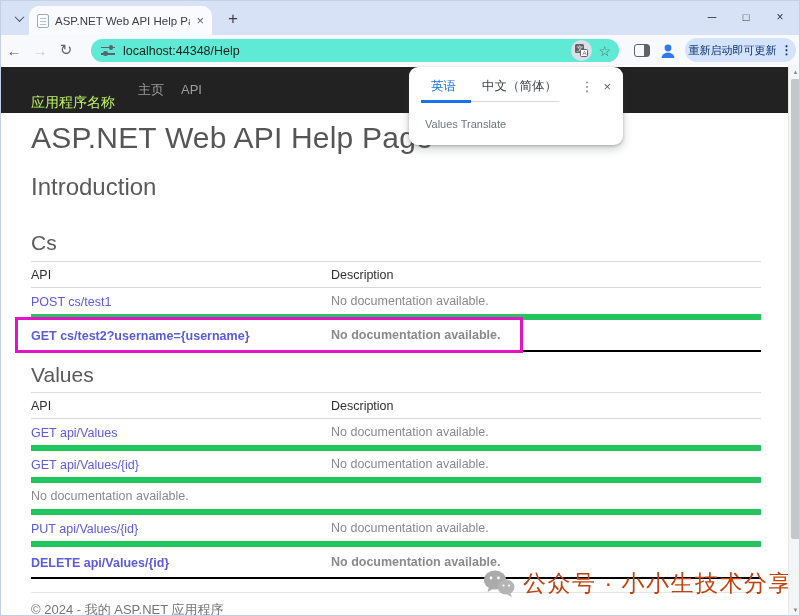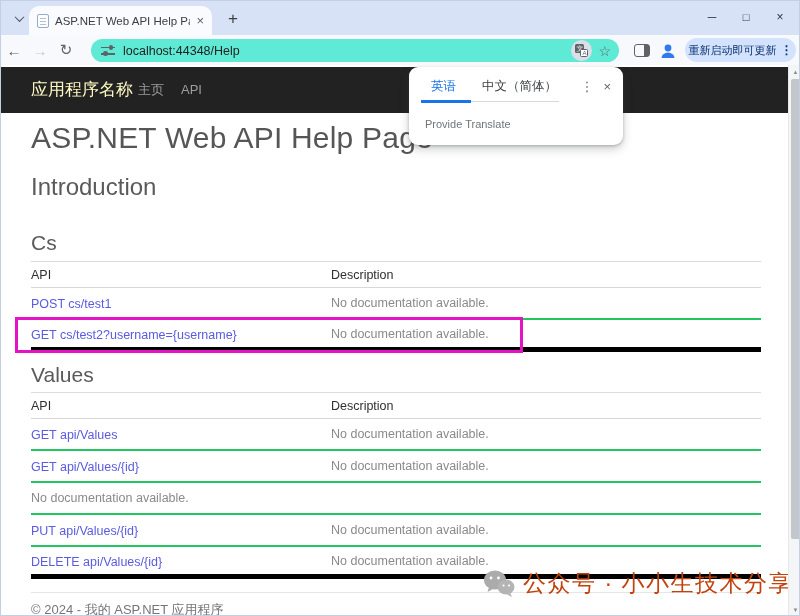--- a/index.html
+++ b/index.html
@@ -56,36 +56,36 @@
   .sidepanel::after { content:""; position:absolute; right:0; top:0; bottom:0; width:5px; background:#5f6368; }
   .profile { position:absolute; left:658px; top:7px; width:18px; height:18px; cursor:pointer; }
   .update-chip { position:absolute; left:684px; top:3px; height:24px; width:111px; background:#d3e3fd;
     border-radius:13px; display:flex; align-items:center; justify-content:center; gap:4px;
     cursor:pointer; }
   .update-chip .txt { font-size:11px; color:#072e6f; }
   .update-chip .kebab { font-size:12px; color:#072e6f; font-weight:bold; }
   
   .content { position:absolute; left:0; top:64px; width:800px; height:552px; background:#fff; overflow:hidden; }
   .navbar { position:absolute; left:0; top:2px; width:787px; height:46px; background:#222; }
-  .brand { position:absolute; left:30px; top:0; line-height:46px; font-size:17px; color:#fef9c3; cursor:pointer; }
+  .brand { position:absolute; left:30px; top:12px; line-height:46px; font-size:14px; color:#bef264; cursor:pointer; }
   .nav-home { position:absolute; left:137px; top:0; line-height:46px; font-size:13px; color:#9d9d9d; cursor:pointer; }
   .nav-api { position:absolute; left:180px; top:0; line-height:46px; font-size:13px; color:#9d9d9d; cursor:pointer; }
   .h1 { position:absolute; left:30px; top:56px; font-size:30px; font-weight:300; color:#565656; letter-spacing:0.2px; }
   .h2 { position:absolute; font-size:24px; font-weight:300; color:#5a5a5a; }
   .h2-intro { left:30px; top:108px; }
   .intro-p { position:absolute; left:30px; top:137px; font-size:12px; color:#666; }
   .h2-cs { left:30px; top:166px; font-size:21px; }
   .h2-values { left:30px; top:298px; font-size:21px; }
   .tbl { position:absolute; left:30px; width:730px; border-top:1px solid #dcdcdc; }
   .tbl-cs { top:196px; }
   .tbl-values { top:327px; }
   .thead { display:flex; height:26px; align-items:center; border-bottom:1px solid #d8d8d8; }
   .th { font-size:12.5px; color:#2f2f2f; }
-  .trow { display:flex; height:32px; align-items:center; border-bottom:2px solid #22c55e; }
-  .tbl .trow:last-child { border-bottom:5px solid #000000; }
+  .trow { display:flex; height:32px; align-items:center; border-bottom:6px solid #22c55e; }
+  .tbl .trow:last-child { border-bottom:2px solid #000000;font-weight:bold; }
   .c-api { width:300px; padding-right:10px; }
   .c-desc { flex:1; }
   .tlink { font-size:12.5px; color:#5a5be0; text-decoration:none; cursor:pointer; }
   .tdesc { font-size:12.5px; color:#8a8a8a; }
   .highlight-box { position:absolute; left:14px; top:252px; width:508px; height:36px;
     border:3px solid #e513c5; pointer-events:none; z-index:5; }
   .hr { position:absolute; left:30px; top:527px; width:730px; border-top:1px solid #e6e6e6; }
   .footer { position:absolute; left:30px; top:536px; font-size:13px; color:#767676; }
   .watermark { position:absolute; left:482px; top:503px; display:flex; align-items:center; gap:8px; }
   .wm-text { font-size:23px; color:#c2410c; letter-spacing:1.5px; white-space:nowrap; }
@@ -238,21 +238,21 @@
 
     <div class="popup">
       <div class="popup-row">
         <span class="pp-src">英语</span>
         <span class="pp-tgt">中文（简体）</span>
         <span class="pp-kebab">⋮</span>
         <span class="pp-close">×</span>
       </div>
       <div class="pp-under-blue"></div>
       <div class="pp-under-gray"></div>
-      <div class="pp-brand">Provide Translate</div>
+      <div class="pp-brand">Values Translate</div>
     </div>
 
     <div class="scrollbar">
       <span class="sb-arrow sb-up">▲</span>
       <span class="sb-thumb"></span>
       <span class="sb-arrow sb-down">▼</span>
     </div>
 
   </div>
 </div>

